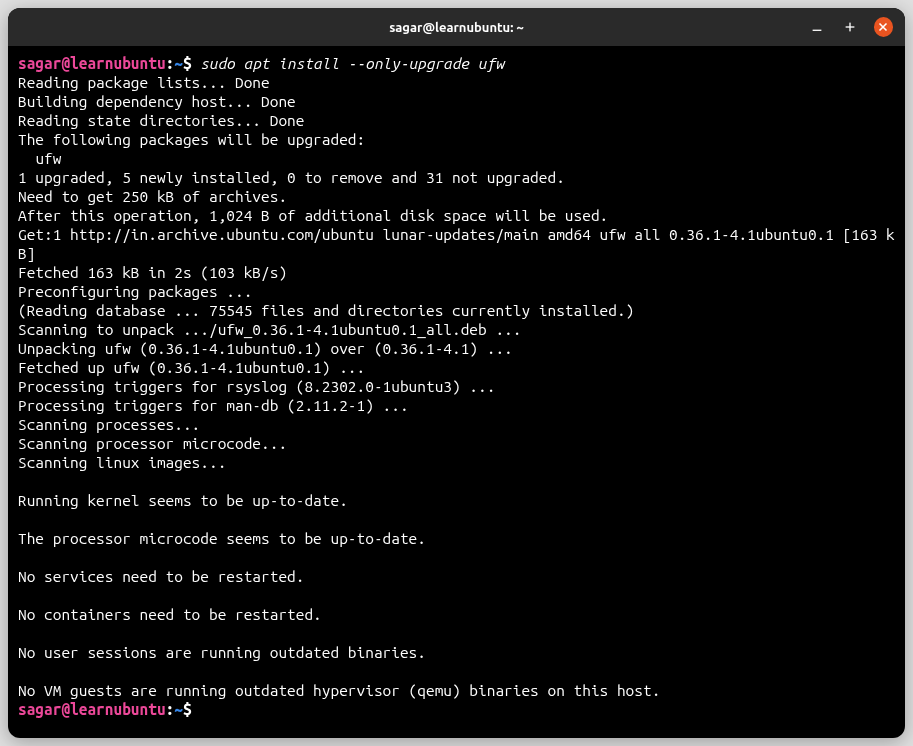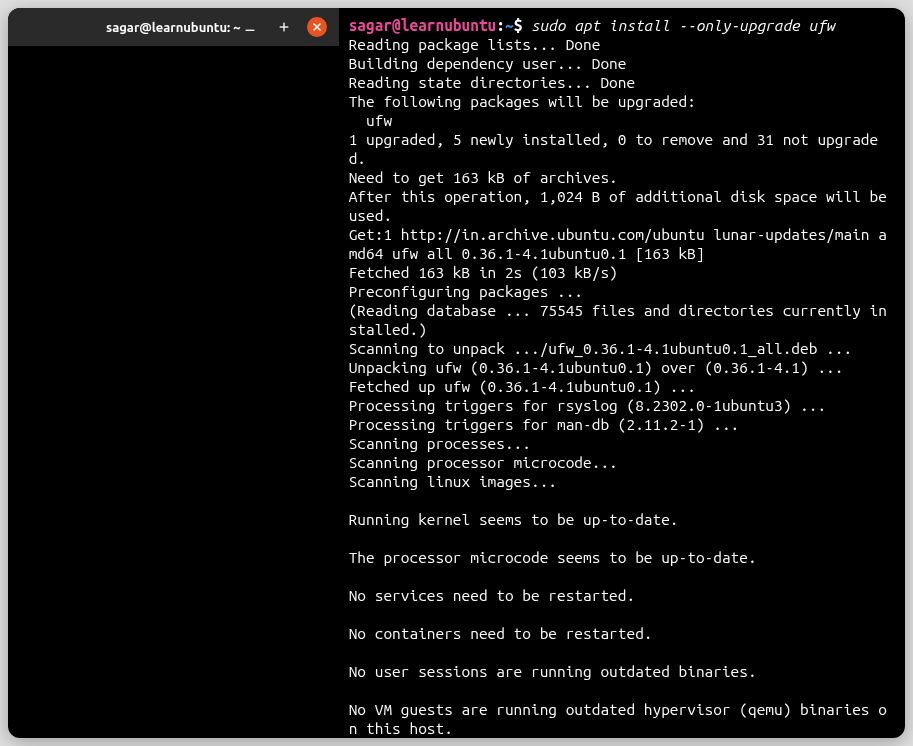--- a/index.html
+++ b/index.html
@@ -17,21 +17,21 @@
       padding: 8px;
     }
     .window {
       background: #000000;
       border-radius: 12px;
       width: 897px;
       height: 730px;
       overflow: hidden;
       box-shadow: 0 4px 20px rgba(0,0,0,0.3);
       display: flex;
-      flex-direction: row;
+      flex-direction: column;
     }
     .titlebar {
       background: #2a2a2a;
       height: 38px;
       display: flex;
       align-items: center;
       justify-content: space-between;
       padding: 0 8px;
       font-family: 'Ubuntu', 'Cantarell', sans-serif;
     }
@@ -130,26 +130,26 @@
       </div>
       <div class="titlebar-btn close">
         <svg viewBox="0 0 16 16">
             <path d="M4 4 L12 12 M12 4 L4 12" stroke="#fff" stroke-width="1.8" fill="none"></path>
           </svg>
       </div>
     </div>
   </div>
   <div class="terminal-body"><span class="prompt-user">sagar@learnubuntu</span><span class="prompt-colon">:</span><span class="prompt-path">~</span><span class="prompt-dollar">$</span><span class="cmd"> sudo apt install --only-upgrade ufw</span>
 <span class="output">Reading package lists... Done</span>
-<span class="output">Building dependency user... Done</span>
+<span class="output">Building dependency host... Done</span>
 <span class="output">Reading state directories... Done</span>
 <span class="output">The following packages will be upgraded:</span>
 <span class="output">  ufw</span>
 <span class="output">1 upgraded, 5 newly installed, 0 to remove and 31 not upgraded.</span>
-<span class="output">Need to get 163 kB of archives.</span>
+<span class="output">Need to get 250 kB of archives.</span>
 <span class="output">After this operation, 1,024 B of additional disk space will be used.</span>
 <span class="output">Get:1 http://in.archive.ubuntu.com/ubuntu lunar-updates/main amd64 ufw all 0.36.1-4.1ubuntu0.1 [163 kB]</span>
 <span class="output">Fetched 163 kB in 2s (103 kB/s)</span>
 <span class="output">Preconfiguring packages ...</span>
 <span class="output">(Reading database ... 75545 files and directories currently installed.)</span>
 <span class="output">Scanning to unpack .../ufw_0.36.1-4.1ubuntu0.1_all.deb ...</span>
 <span class="output">Unpacking ufw (0.36.1-4.1ubuntu0.1) over (0.36.1-4.1) ...</span>
 <span class="output">Fetched up ufw (0.36.1-4.1ubuntu0.1) ...</span>
 <span class="output">Processing triggers for rsyslog (8.2302.0-1ubuntu3) ...</span>
 <span class="output">Processing triggers for man-db (2.11.2-1) ...</span>

